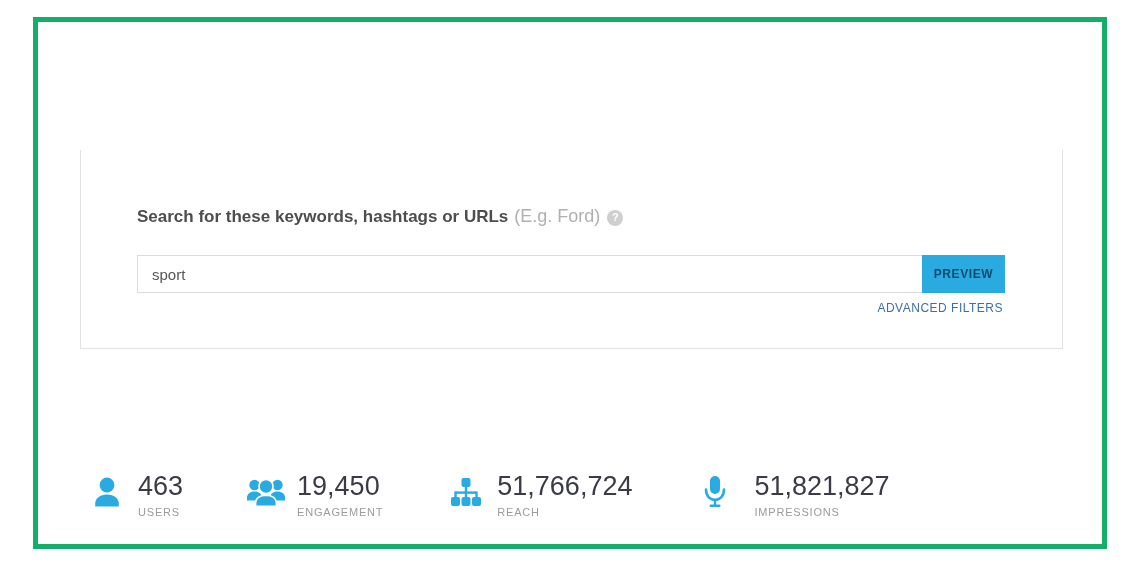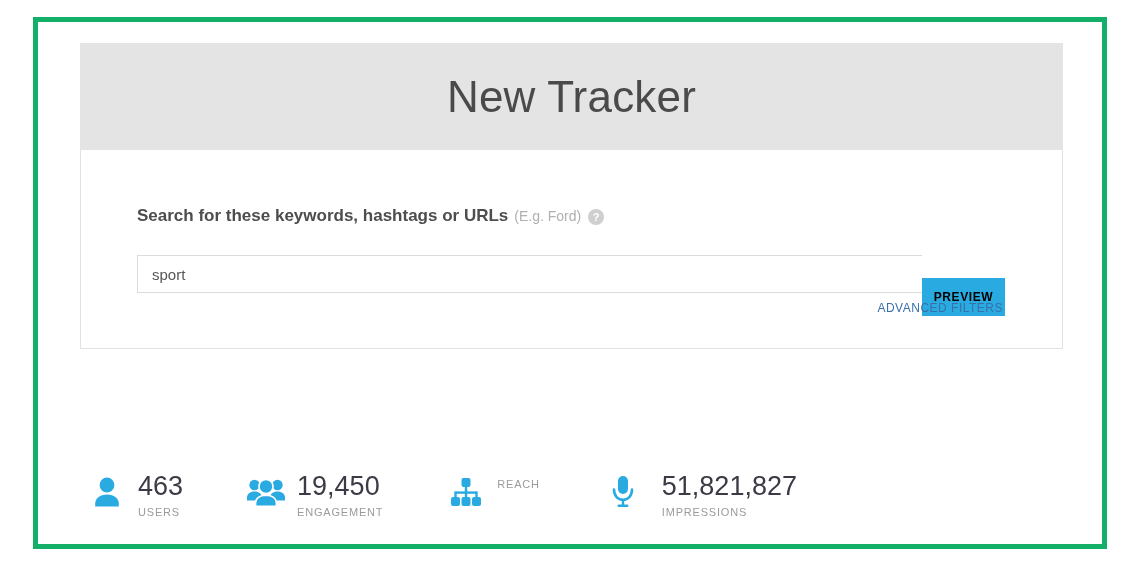--- a/index.html
+++ b/index.html
@@ -84,21 +84,21 @@
     align-items: center;
     white-space: nowrap;
     text-align: right;
   }
   .label-strong {
     font-size: 17px;
     font-weight: bold;
     color: #4d4d4d;
   }
   .label-hint {
-    font-size: 14px;
+    font-size: 18px;
     font-weight: normal;
     color: #b0b0b0;
     margin-left: 6px;
   }
   .help-icon {
     margin-left: 7px;
     width: 16px;
     height: 16px;
     border-radius: 50%;
     background: #cfcfcf;
@@ -136,32 +136,31 @@
     box-sizing: border-box;
     outline: none;
   }
   .search-input::placeholder { color: #b5b5b5; }
 
   .preview-button {
     flex: 0 0 auto;
     width: 83px;
     height: 38px;
     background: #29abe2;
-    color: #000000;
+    color: #0c4a6e;
     font-family: "Liberation Sans", sans-serif;
     font-size: 12px;
     font-weight: bold;
     letter-spacing: 0.6px;
     border: none;
     cursor: pointer;
     display: flex;
     align-items: center;
     justify-content: center;
     box-sizing: border-box;
-    margin-top: 23px;
   }
 
   .advanced-filters {
     position: absolute;
     right: 59px;
     top: 151px;
     font-size: 12px;
     font-weight: normal;
     letter-spacing: 0.5px;
     color: #3a6fa8;
@@ -220,23 +219,20 @@
     white-space: nowrap;
   }
 </style>
 </head>
 <body>
 
 <div class="screen">
   <div class="green-frame">
     <div class="page">
 
-      <div class="header-band">
-        <div class="page-title">New Tracker</div>
-      </div>
 
       <div class="search-card">
 
         <div class="field-label-row">
           <span class="label-strong">Search for these keywords, hashtags or URLs</span>
           <span class="label-hint">(E.g. Ford)</span>
           <span class="help-icon">?</span>
         </div>
 
         <div class="input-row">
@@ -288,20 +284,21 @@
               <rect x="12.5" y="21" width="9" height="9" rx="2" fill="#29abe2"></rect>
               <rect x="23" y="21" width="9" height="9" rx="2" fill="#29abe2"></rect>
               <rect x="15.8" y="11" width="2.4" height="5" fill="#29abe2"></rect>
               <rect x="6.5" y="15.4" width="21" height="2.4" fill="#29abe2"></rect>
               <rect x="5.3" y="15.4" width="2.4" height="6" fill="#29abe2"></rect>
               <rect x="15.8" y="15.4" width="2.4" height="6" fill="#29abe2"></rect>
               <rect x="26.3" y="15.4" width="2.4" height="6" fill="#29abe2"></rect>
             </svg>
           </span>
           <span class="stat-text">
+            <span class="stat-value">51,766,724</span>
             <span class="stat-label">REACH</span>
           </span>
         </div>
 
         <div class="stat-item">
           <span class="stat-icon">
             <svg width="26" height="36" viewBox="0 0 26 36">
               <rect x="8" y="2" width="10" height="18" rx="5" fill="#29abe2"></rect>
               <path d="M4 15.5 C4 22 8 25.8 13 25.8 C18 25.8 22 22 22 15.5" fill="none" stroke="#29abe2" stroke-width="2.6" stroke-linecap="round"></path>
               <rect x="11.8" y="25" width="2.4" height="6" fill="#29abe2"></rect>

